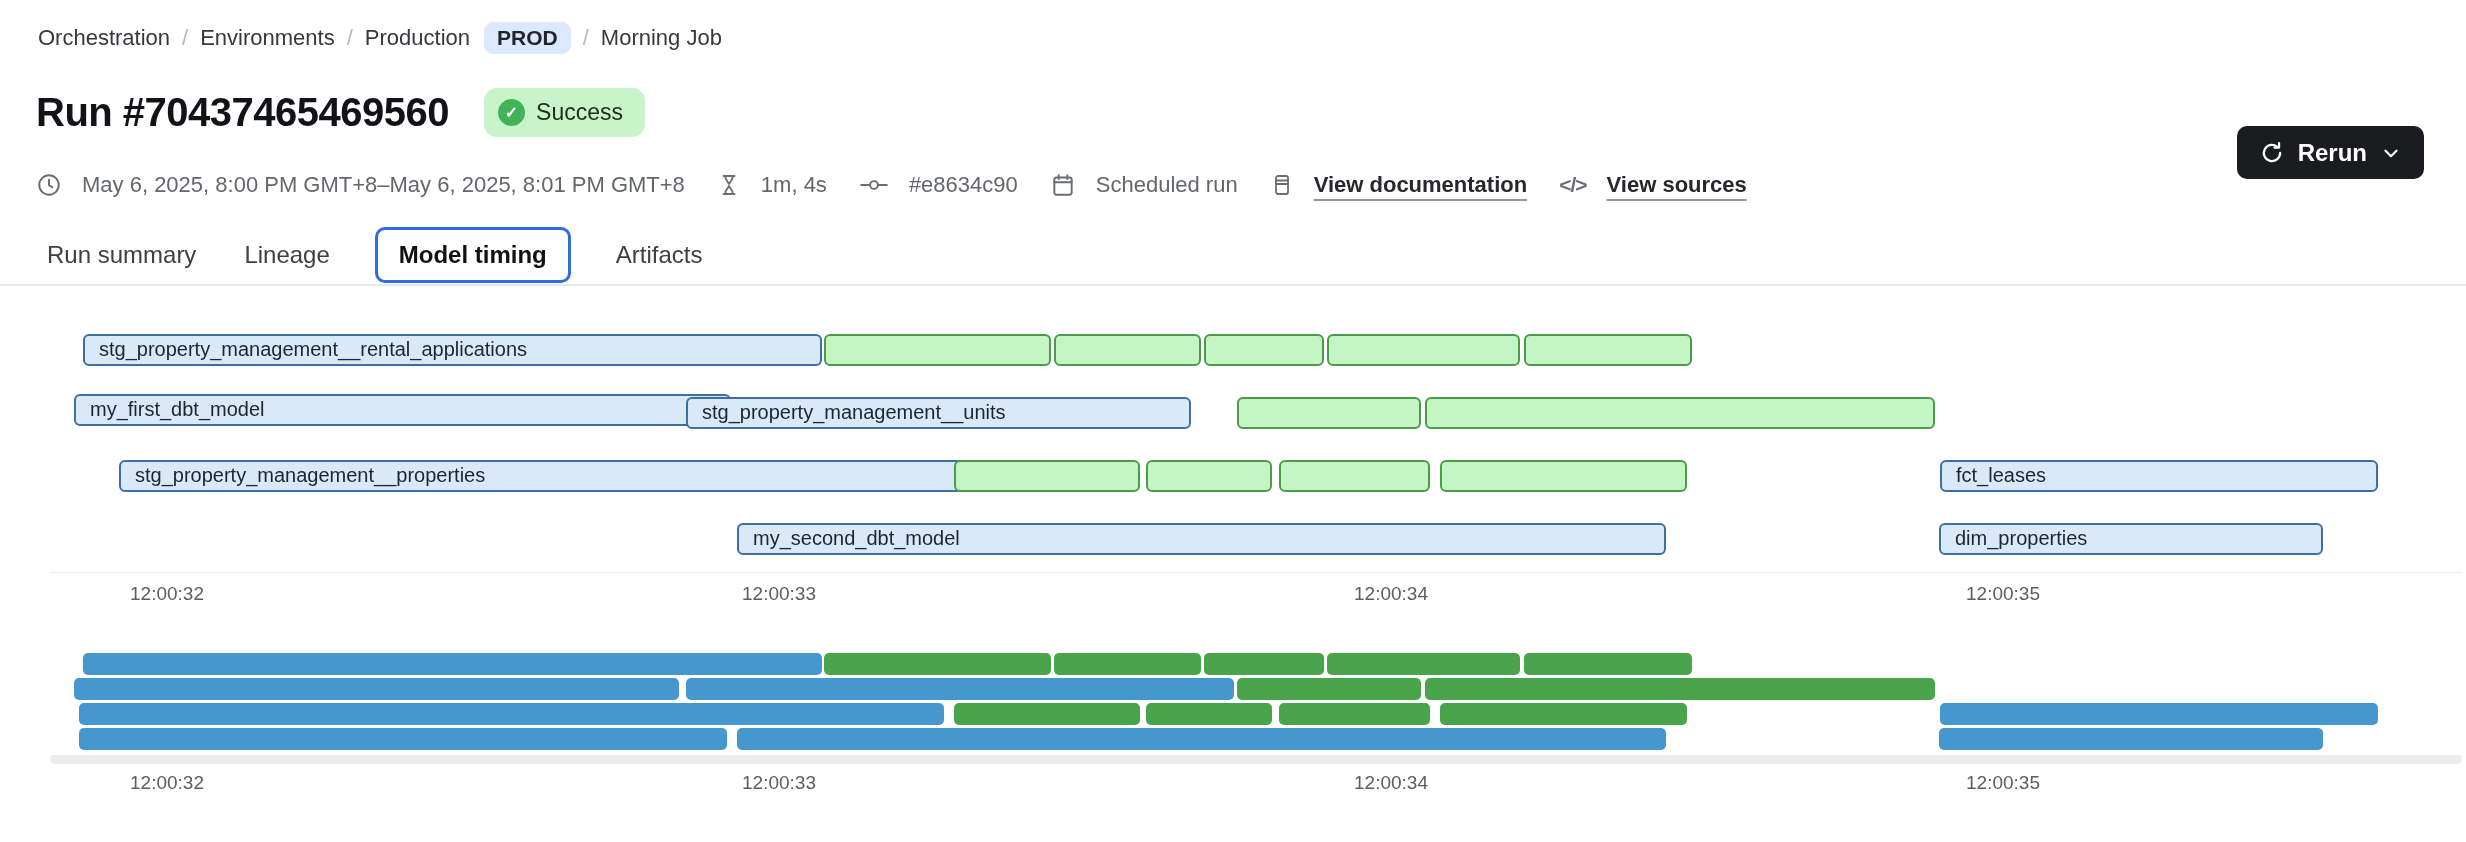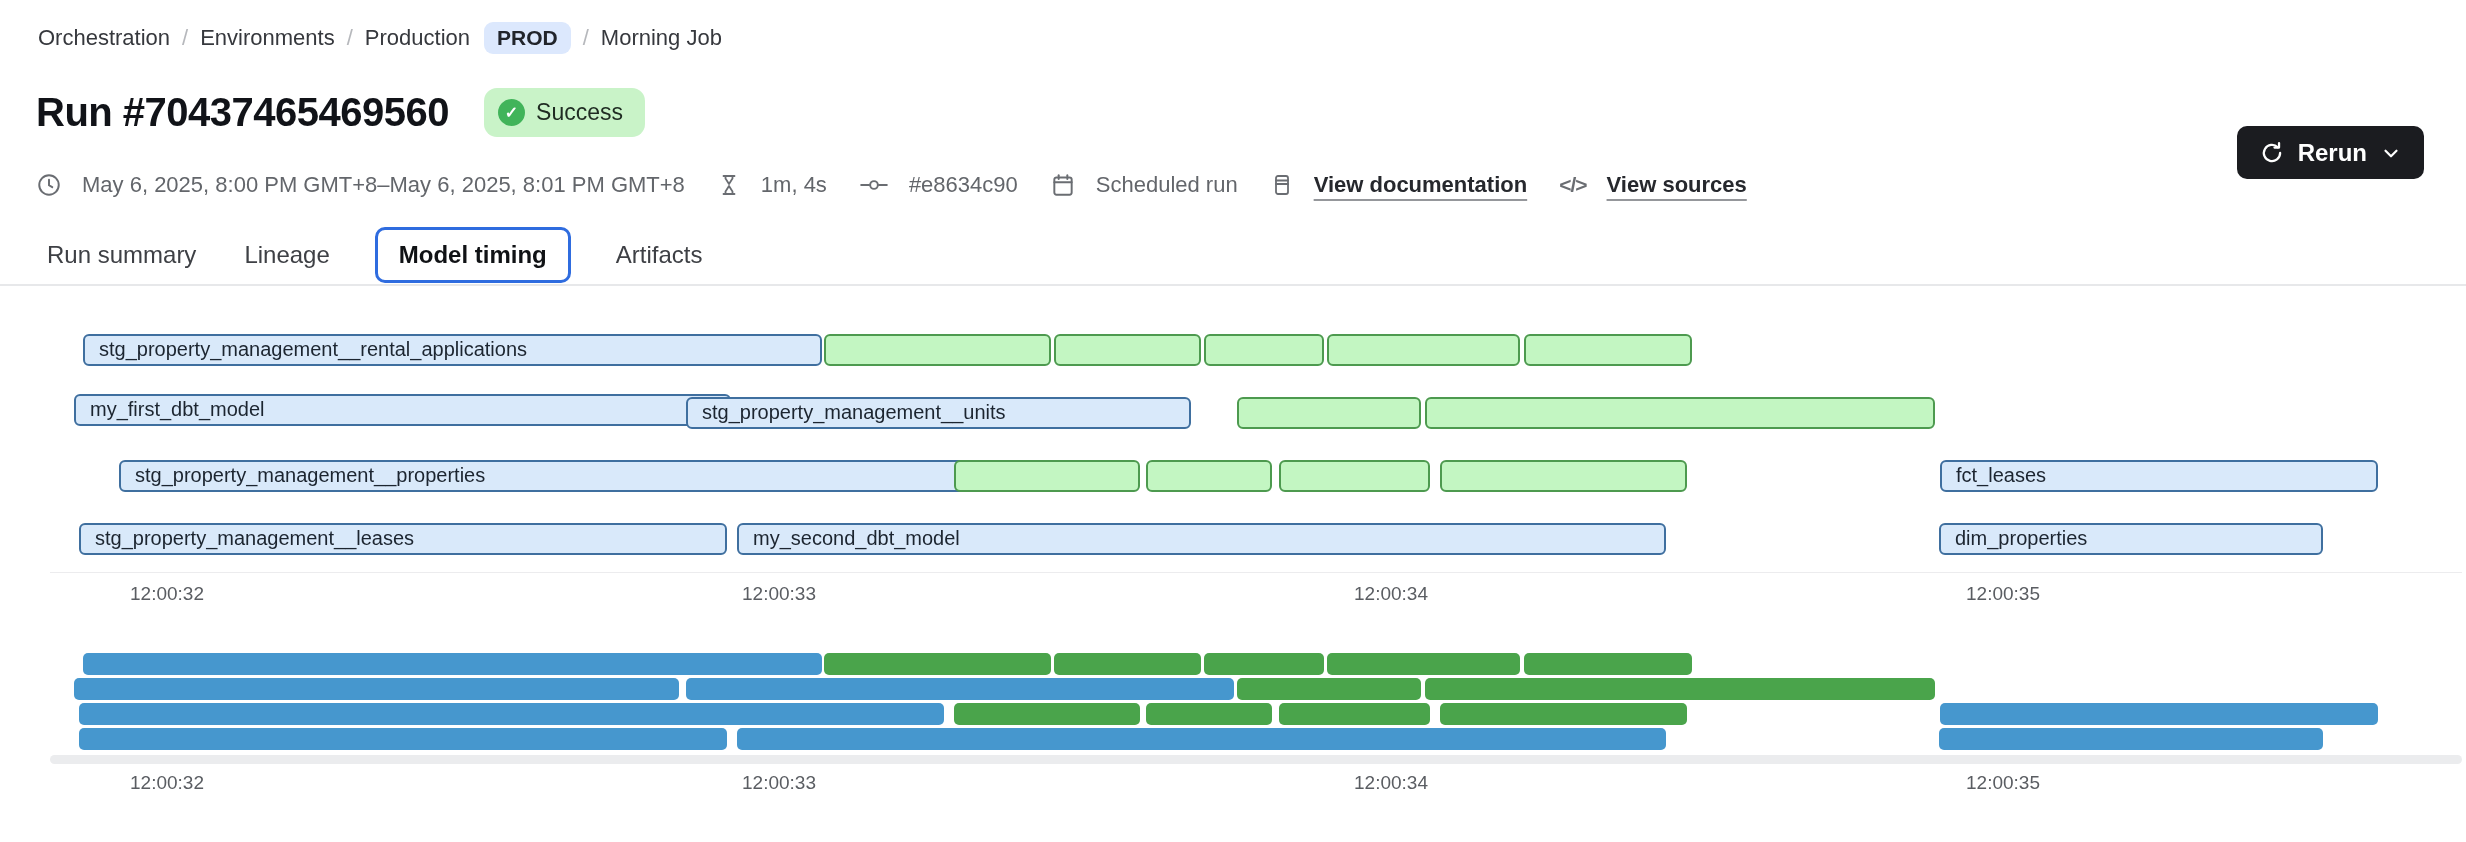--- a/index.html
+++ b/index.html
@@ -190,23 +190,20 @@
       <div class="bar green" style="left: 1425px; width: 510px; top: 63px;"></div>
       <div class="bar blue" style="left: 79px; width: 865px; top: 126px; margin-left: 40px;">
         <span class="bar-label">stg_property_management__properties</span>
       </div>
       <div class="bar green" style="left: 954px; width: 186px; top: 126px;"></div>
       <div class="bar green" style="left: 1146px; width: 126px; top: 126px;"></div>
       <div class="bar green" style="left: 1279px; width: 151px; top: 126px;"></div>
       <div class="bar green" style="left: 1440px; width: 247px; top: 126px;"></div>
       <div class="bar blue" style="left: 1940px; width: 438px; top: 126px;">
         <span class="bar-label">fct_leases</span>
-      </div>
-      <div class="bar blue" style="left: 79px; width: 648px; top: 189px;">
-        <span class="bar-label">stg_property_management__leases</span>
       </div>
       <div class="bar blue" style="left: 737px; width: 929px; top: 189px;">
         <span class="bar-label">my_second_dbt_model</span>
       </div>
       <div class="bar blue" style="left: 1939px; width: 384px; top: 189px;">
         <span class="bar-label">dim_properties</span>
       </div>
     </div>
   <div class="chart-baseline"></div>
   <div class="axis axis-top" id="axis-top">

